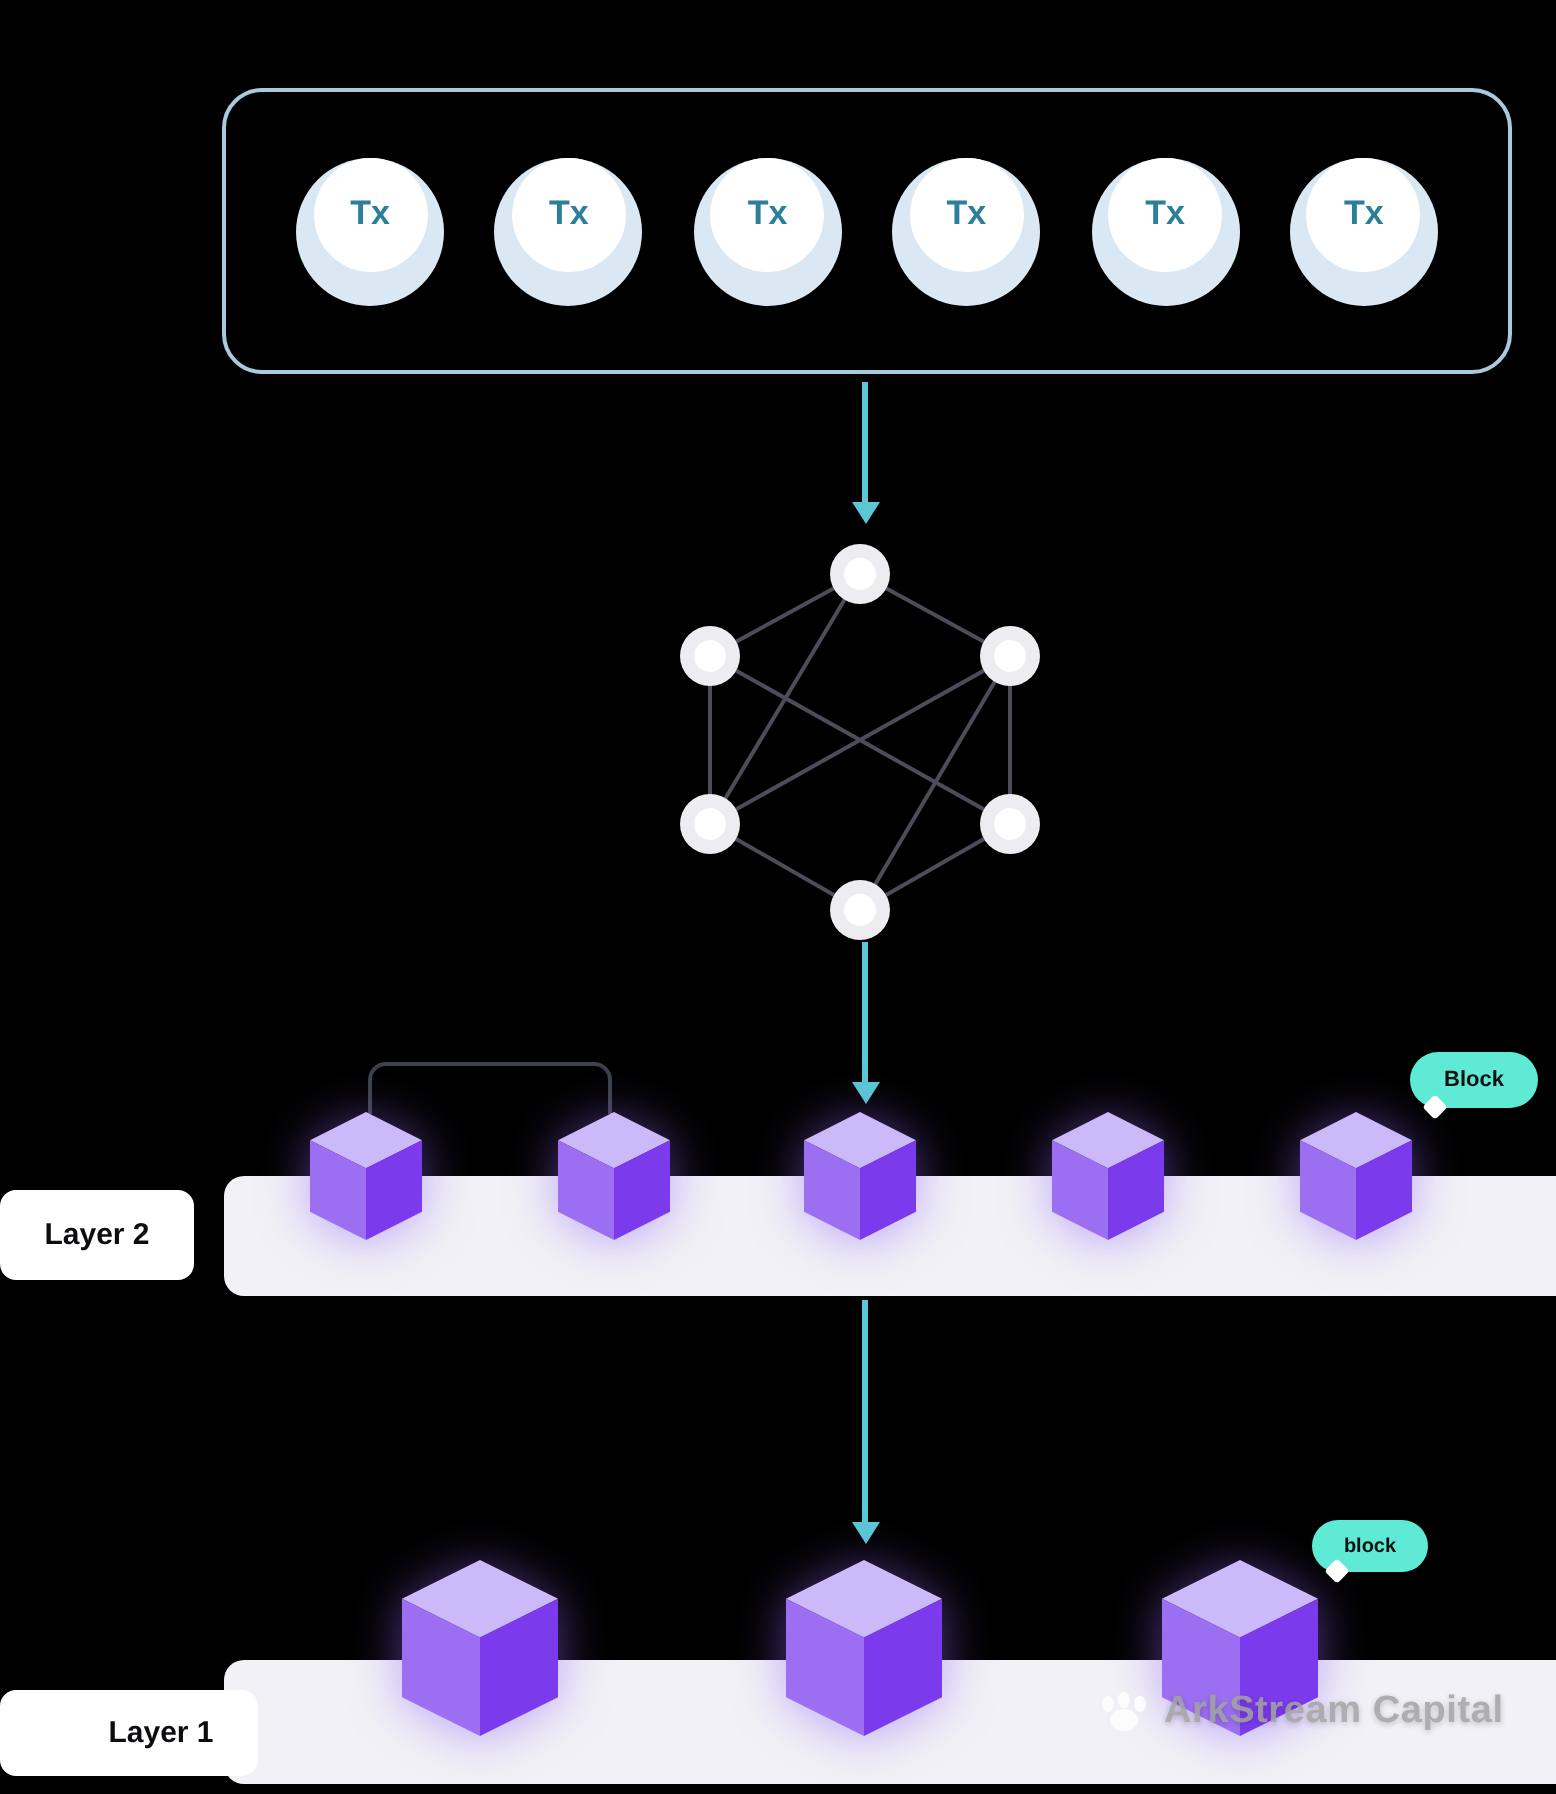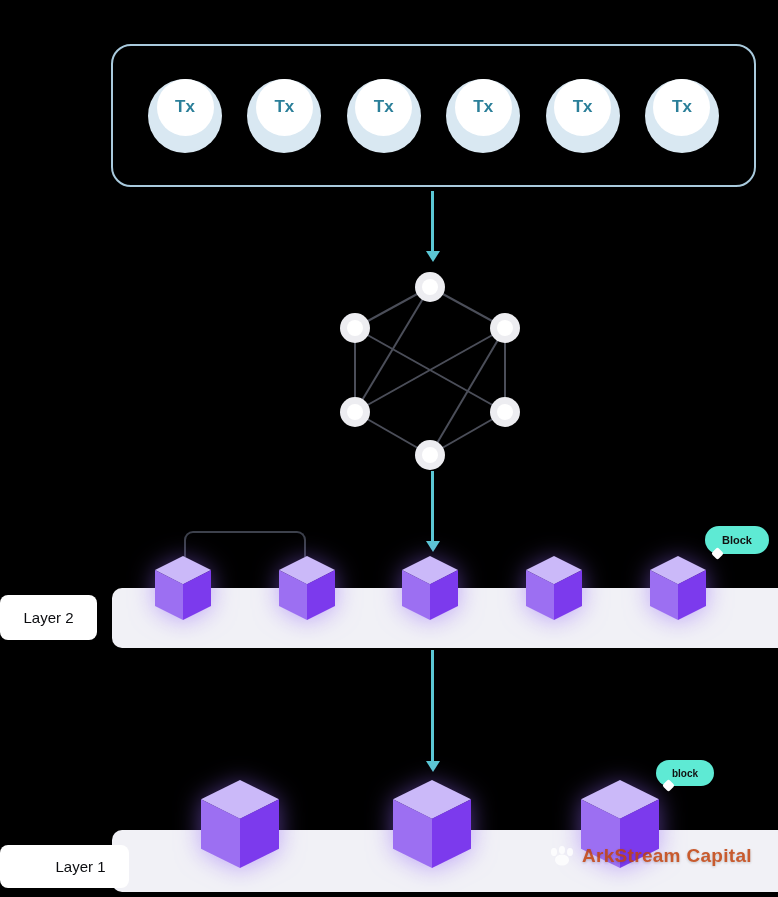--- a/index.html
+++ b/index.html
@@ -22,21 +22,21 @@
 
   
   .network{position:absolute;left:330px;top:266px;}
   .net-edge{stroke:var(--edge,#4b4e59);stroke-width:2;}
   .node-ring{fill:var(--node-ring,#ededf1);}
   .node-core{fill:#ffffff;}
 
   
   .band{position:absolute;left:112px;width:666px;background:var(--band,#f1f1f6);border-radius:10px 0 0 10px;}
   .layer-label{position:absolute;left:0;width:97px;background:var(--label-bg,#fff);border-radius:8px;
-    display:flex;align-items:center;justify-content:center;font-weight:normal;font-size:15px;
+    display:flex;align-items:center;justify-content:center;font-weight:bold;font-size:15px;
     color:var(--label-text,#0c0d10);}
 
   
   .cube{position:absolute;width:56px;height:64px;filter:drop-shadow(0 2px 12px rgba(147,102,250,.55));}
   .cube.lg{width:78px;height:88px;}
   .cube i{position:absolute;left:0;top:0;width:100%;height:100%;display:block;}
   .cube .ftop{background:var(--cube-top,#cbb9f9);clip-path:polygon(50% 0,100% 22%,50% 44%,0 22%);}
   .cube .fleft{background:var(--cube-left,#9c6ff2);clip-path:polygon(0 22%,50% 44%,50% 100%,0 78%);}
   .cube .fright{background:var(--cube-right,#7c3aed);clip-path:polygon(50% 44%,100% 22%,100% 78%,50% 100%);}
 
@@ -45,21 +45,21 @@
     border:2.5px solid var(--bracket,#3d414c);border-bottom:none;border-radius:9px 9px 0 0;}
 
   
   .bubble{position:absolute;background:#5eead4;border-radius:14px;display:flex;align-items:center;
     justify-content:center;font-weight:bold;color:#111;}
   .bubble::after{content:"";position:absolute;left:8px;bottom:-4px;width:9px;height:9px;background:#fff;
     transform:rotate(45deg);border-radius:2px;}
 
   
   .watermark{position:absolute;left:549px;top:845px;display:flex;align-items:center;gap:7px;
-    color:#c2410c;opacity:.85;font-size:19px;font-weight:bold;letter-spacing:.3px;
+    color:#a3a3a3;opacity:.85;font-size:19px;font-weight:bold;letter-spacing:.3px;
     text-shadow:0 1px 3px rgba(0,0,0,.25);}
 </style>
 </head>
 <body>
 
 <div class="canvas">
 
   <div class="tx-pool">
     <div class="tx-outer">
       <div class="tx-inner">Tx</div>

